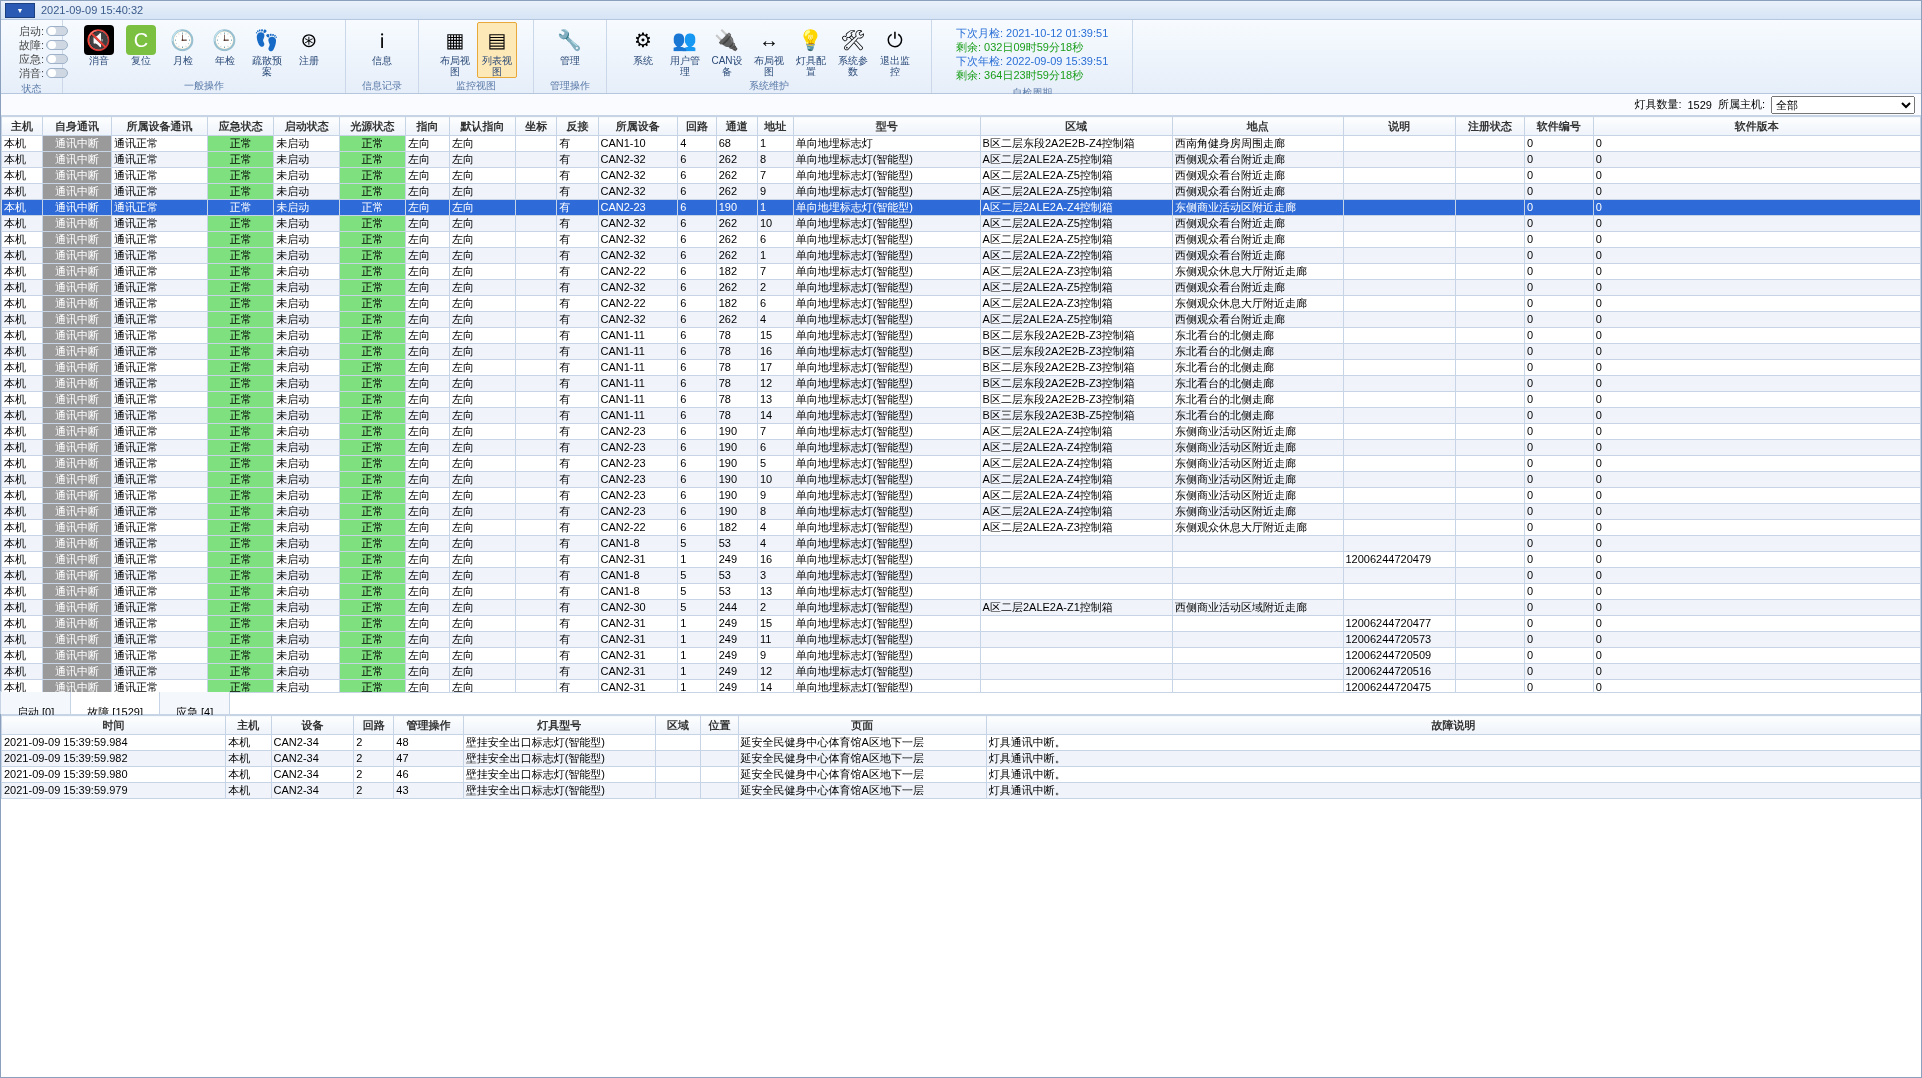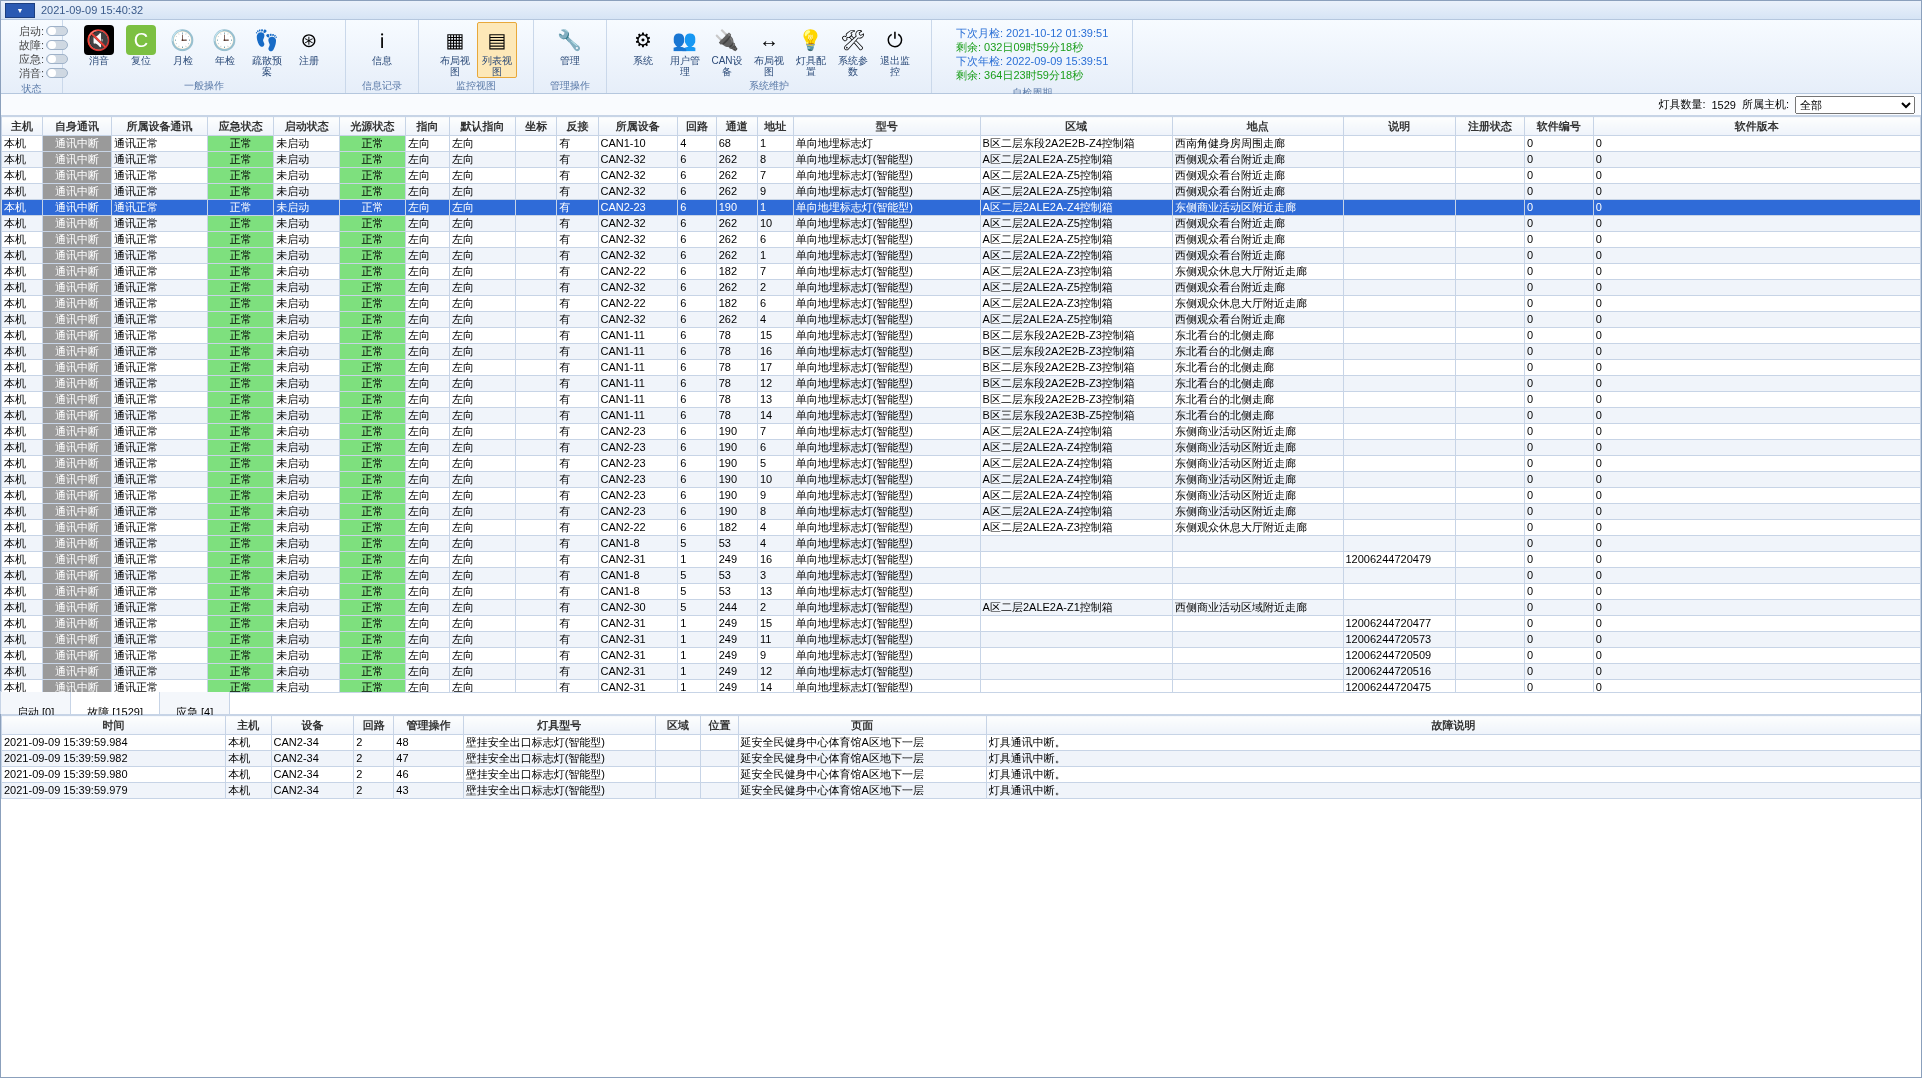--- a/index.html
+++ b/index.html
@@ -23,21 +23,21 @@
 .rbtn .t{font-size:10px;text-align:center;line-height:11px;color:#2b4a78}
 .smallcol{width:56px;font-size:10px;color:#444;padding:2px 2px;line-height:14px}
 .smallcol .row{display:flex;align-items:center;gap:2px}
 .smallcol .sw{width:22px;height:10px;border-radius:5px;background:#cfd8e2;border:1px solid #9fb2c9;position:relative}
 .smallcol .sw::after{content:"";position:absolute;left:1px;top:0;width:8px;height:8px;border-radius:50%;background:#fff}
 .info{padding:4px 8px;color:#2a6fd6;line-height:14px;font-size:11px}
 .info .green{color:#1a9e1a}
 
 
 .filterbar{height:22px;border-bottom:1px solid #c7d4e6;display:flex;align-items:center;justify-content:flex-end;padding:0 6px;gap:6px;background:#f9fbfe}
-.filterbar select{height:18px;font-size:11px;width:120px}
+.filterbar select{height:18px;font-size:11px;width:144px}
 
 
 .grid{flex:0 0 auto;overflow:hidden;position:relative}
 .gwrap{height:576px;overflow-y:scroll;overflow-x:hidden}
 table{border-collapse:collapse;width:100%;table-layout:fixed}
 th,td{border:1px solid #c7d4e6;padding:0 2px;height:15px;line-height:15px;overflow:hidden;white-space:nowrap;text-overflow:clip;text-align:left;font-size:11px}
 thead th{background:linear-gradient(#fdfefe,#eef3fa);color:#333;position:sticky;top:0;height:18px;line-height:18px;text-align:center;font-weight:bold}
 tbody tr:nth-child(even) td{background:#f0f4fa}
 tbody tr:nth-child(odd) td{background:#fff}
 tbody tr.sel td{background:#2f6bd8 !important;color:#fff}

